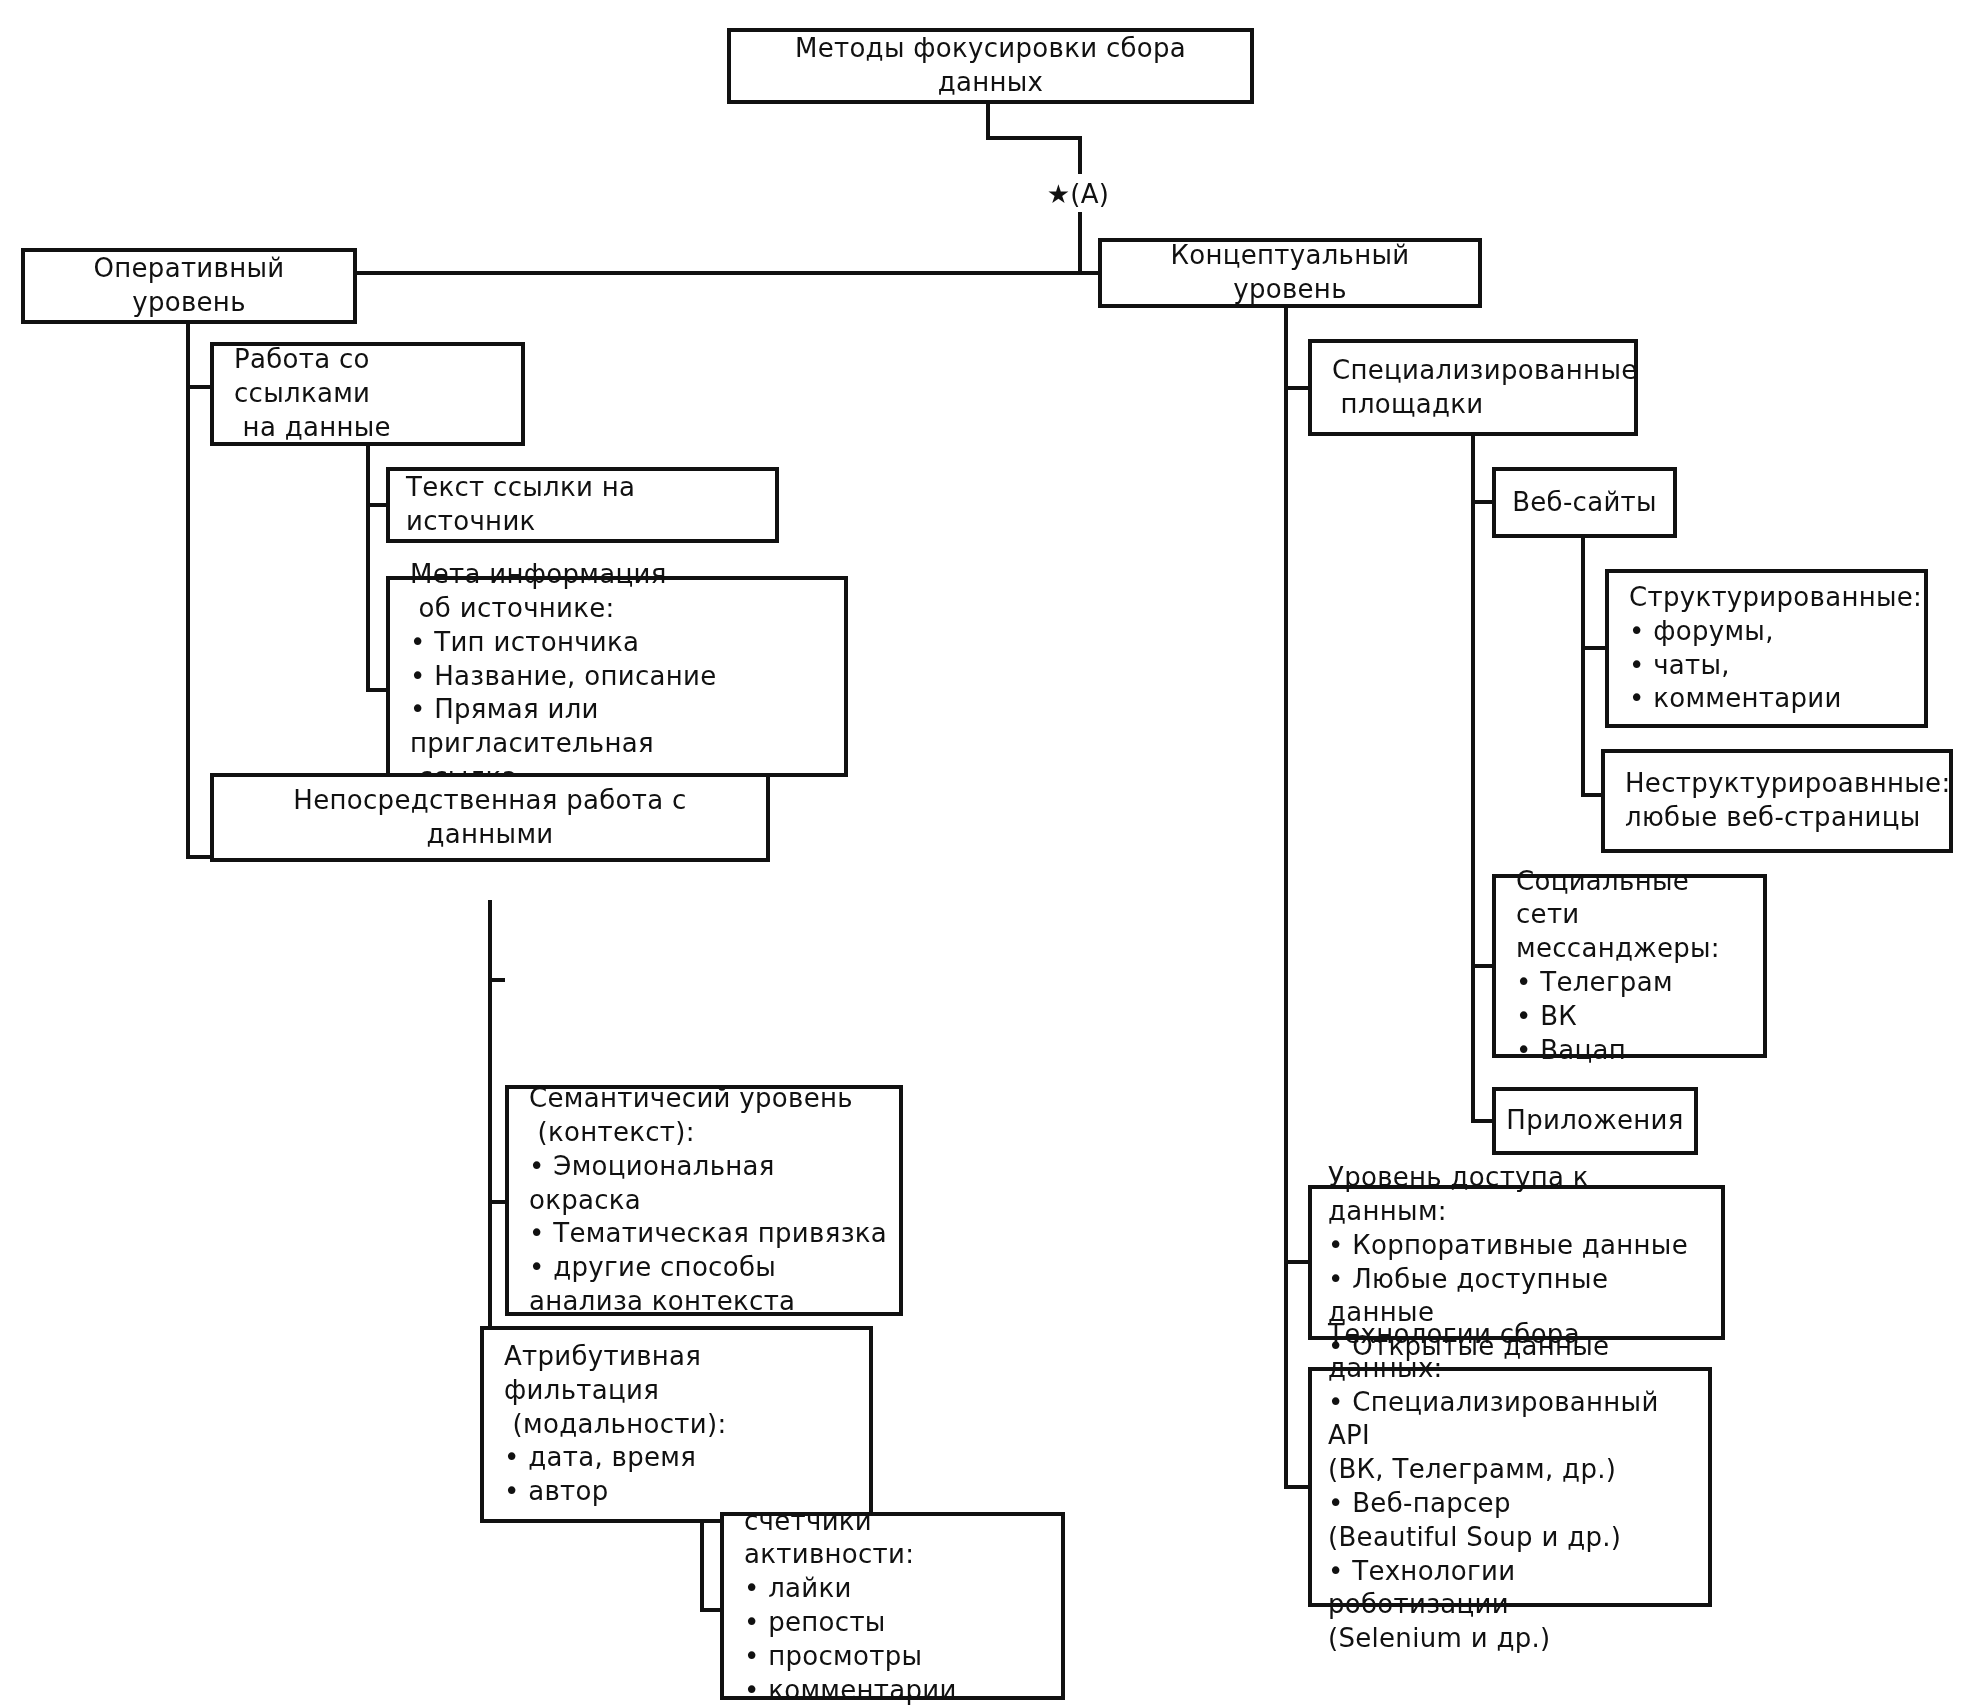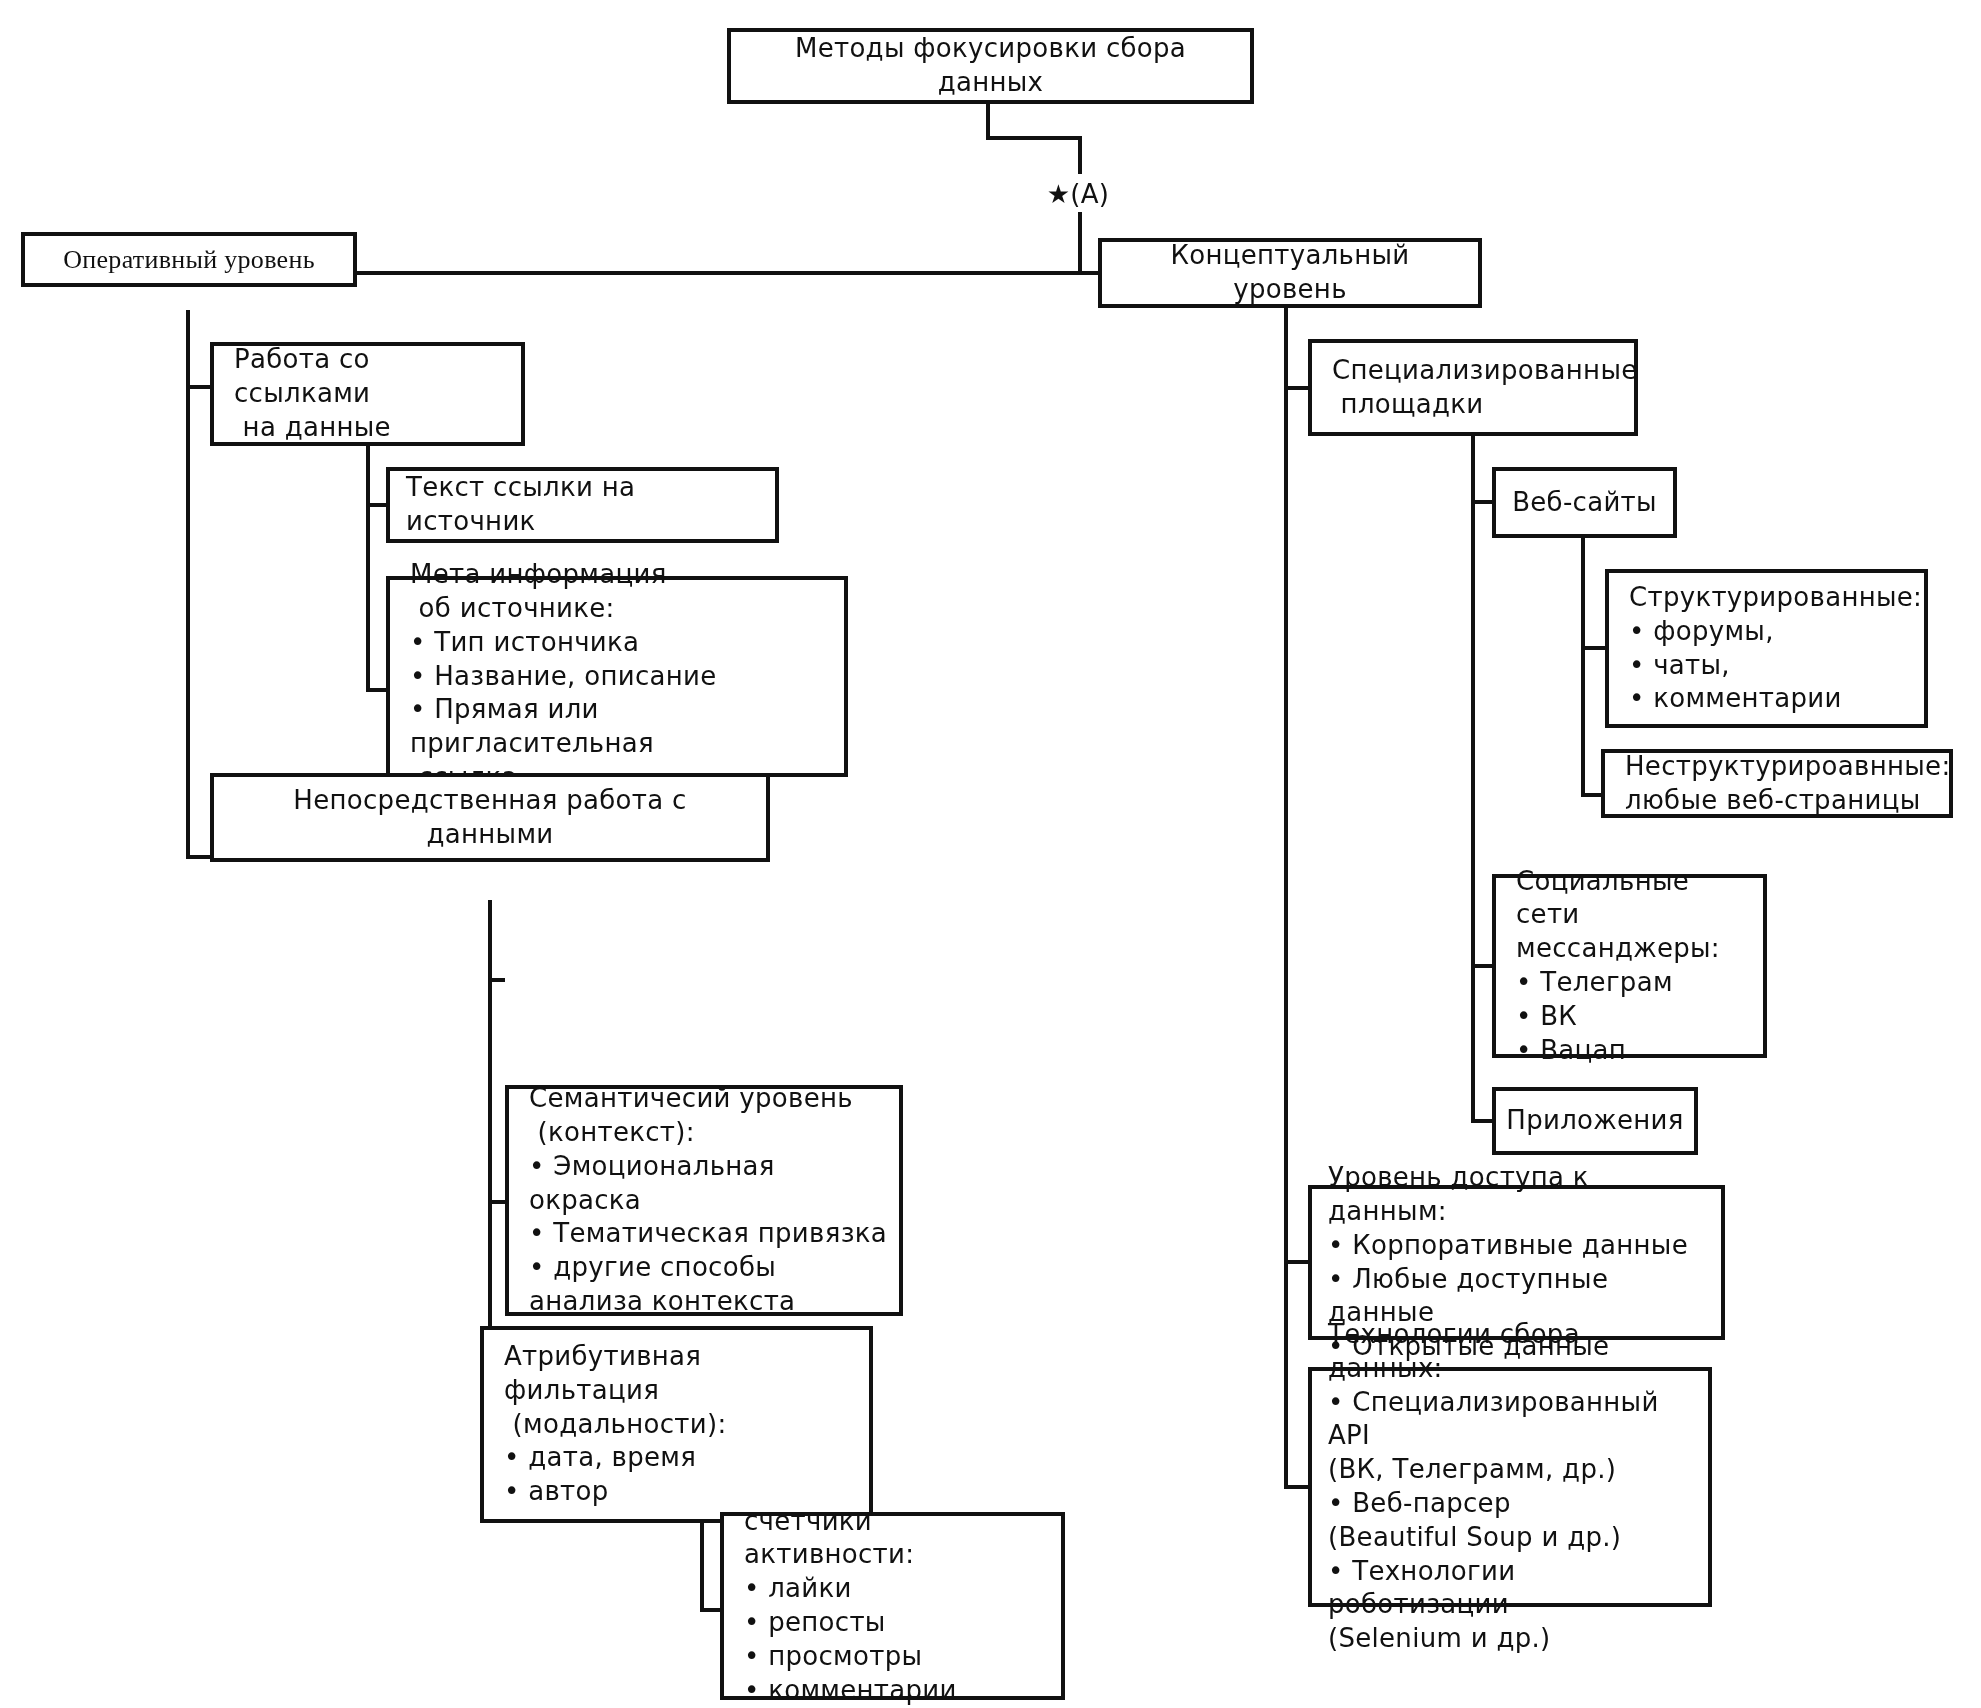--- a/index.html
+++ b/index.html
@@ -45,21 +45,21 @@
 </style>
 </head>
 <body>
 
 <div class="stage">
 
   <div class="box center" style="left:727px; top:28px; width:527px; height:76px;">Методы фокусировки сбора данных</div>
 
   <div class="star">★(A)</div>
 
-  <div class="box center" style="left:21px; top:232px; width:336px; height:55px;font-family:Liberation Serif, serif;">Оперативный уровень</div>
+  <div class="box center" style="left:21px; top:248px; width:336px; height:76px;">Оперативный уровень</div>
 
   <div class="box center" style="left:1098px; top:238px; width:384px; height:70px;">Концептуальный уровень</div>
 
   <div class="box pad" style="left:210px; top:342px; width:315px; height:104px;">Работа со ссылками
  на данные</div>
 
   <div class="box pad" style="left:386px; top:467px; width:393px; height:76px; padding-left:16px;">Текст ссылки на источник</div>
 
   <div class="box pad" style="left:386px; top:576px; width:462px; height:201px;">Мета информация
  об источнике:
@@ -92,21 +92,21 @@
   <div class="box pad" style="left:1308px; top:339px; width:330px; height:97px;">Специализированные
  площадки</div>
 
   <div class="box center" style="left:1492px; top:467px; width:185px; height:71px;">Веб-сайты</div>
 
   <div class="box pad" style="left:1605px; top:569px; width:323px; height:159px;">Структурированные:
 • форумы,
 • чаты,
 • комментарии</div>
 
-  <div class="box pad" style="left:1601px; top:749px; width:352px; height:69px;">Неструктурироавнные:
+  <div class="box pad" style="left:1601px; top:749px; width:352px; height:104px;">Неструктурироавнные:
 любые веб-страницы</div>
 
   <div class="box pad" style="left:1492px; top:874px; width:275px; height:184px;">Социальные сети
 мессанджеры:
 • Телеграм
 • ВК
 • Вацап</div>
 
   <div class="box center" style="left:1492px; top:1087px; width:206px; height:68px;">Приложения</div>
 

